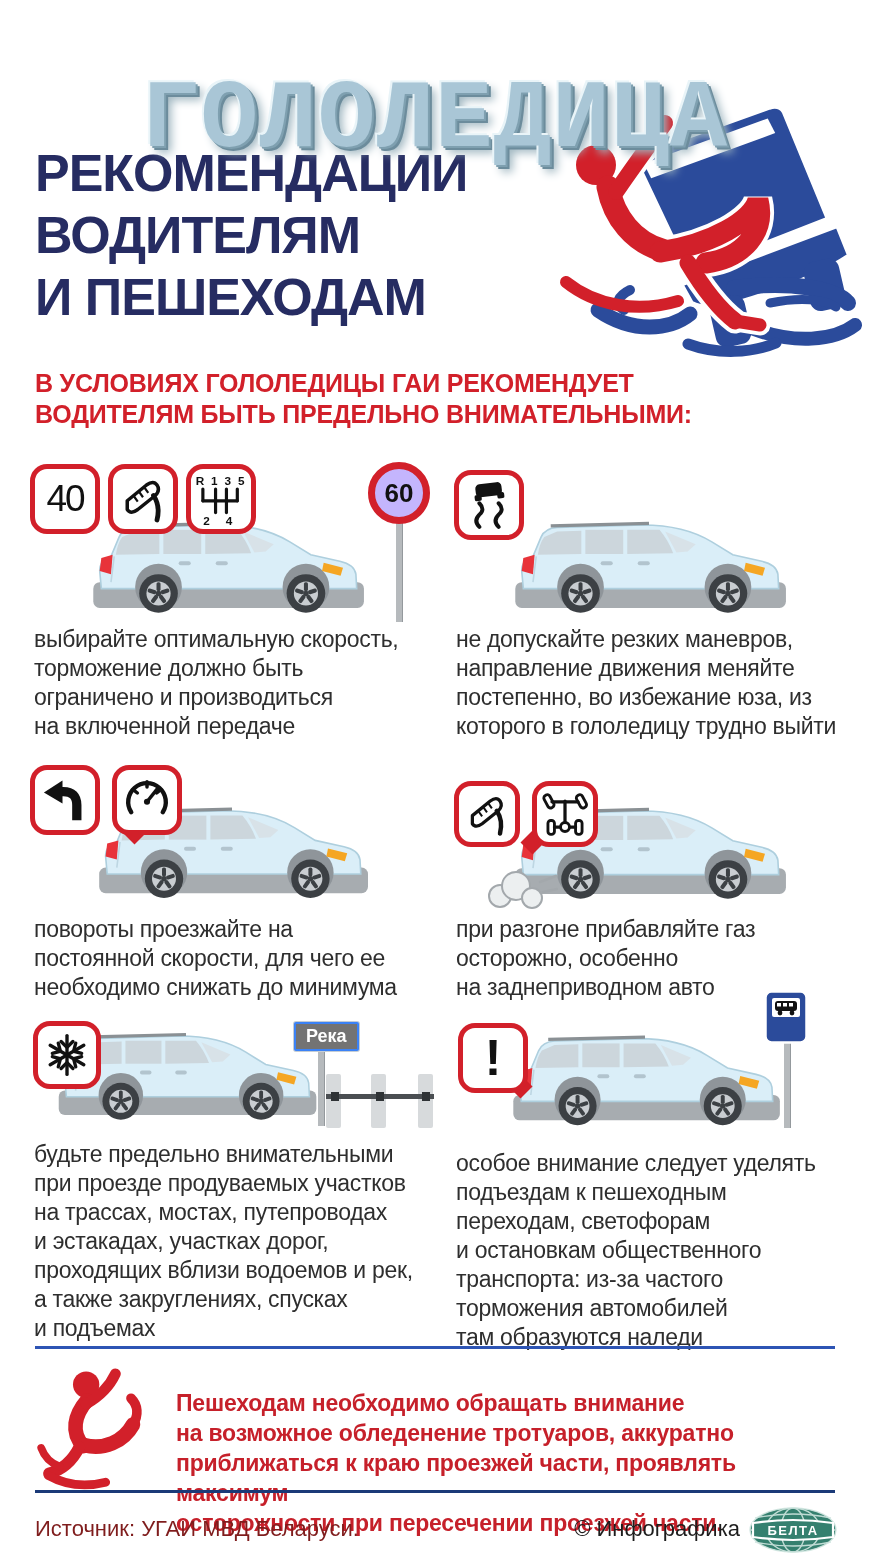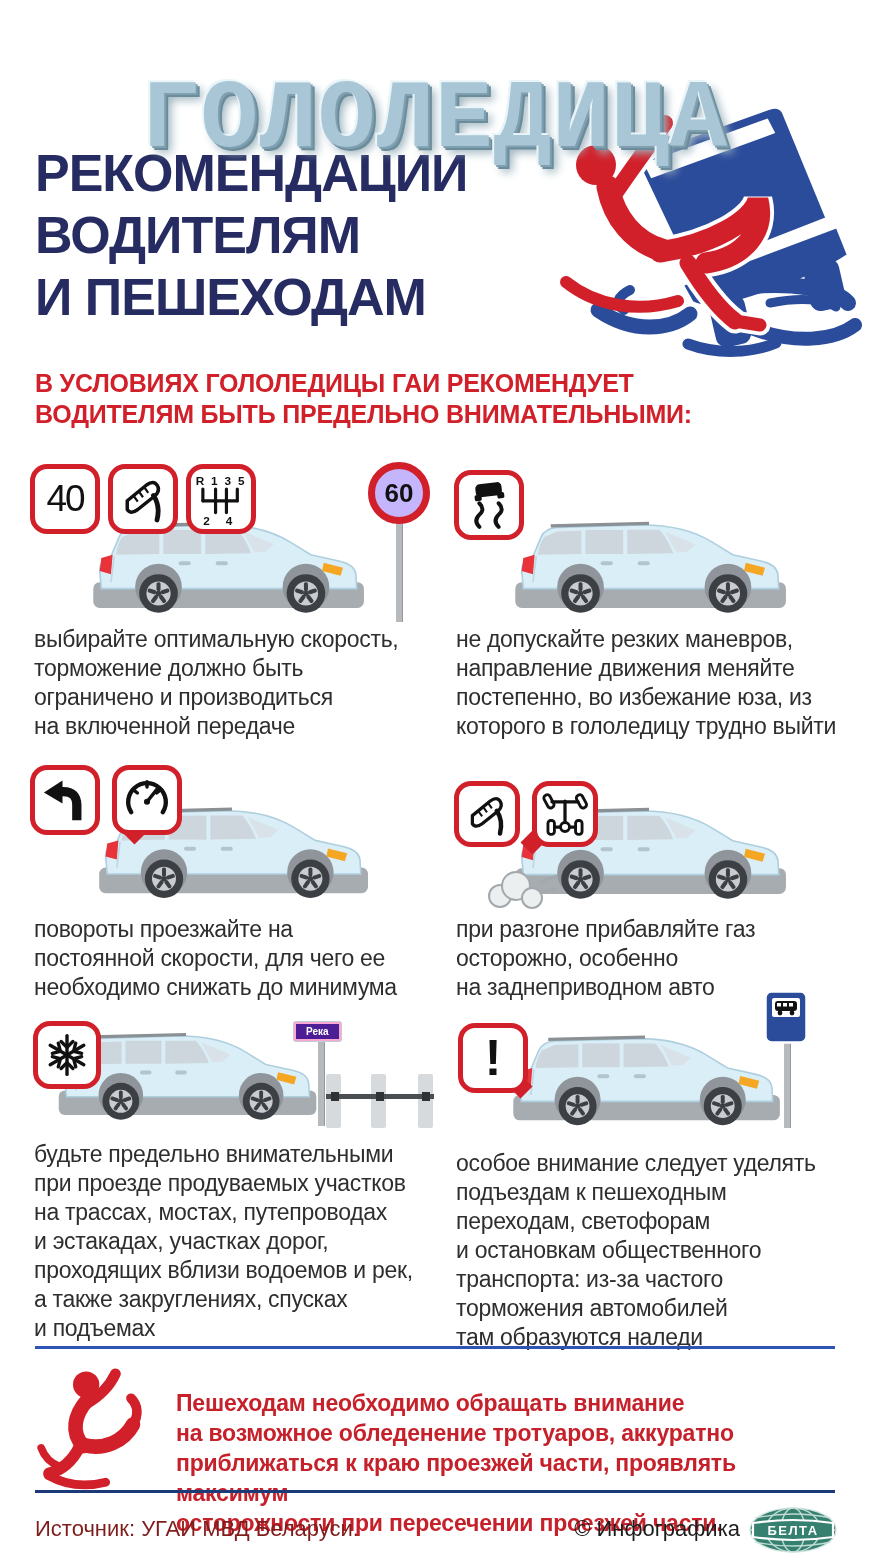--- a/index.html
+++ b/index.html
@@ -27,22 +27,22 @@
   .sign-box{position:absolute;width:70px;height:70px;box-sizing:border-box;
             background:#fff;border:5px solid #d2202a;border-radius:17px;
             display:flex;align-items:center;justify-content:center;z-index:4;}
   .sign-num{font-size:37px;font-weight:normal;color:#111;letter-spacing:-2px;}
   .tail{position:absolute;width:17px;height:17px;background:#d2202a;transform:rotate(45deg);z-index:3;}
   .car{position:absolute;z-index:2;}
   .round-sign{position:absolute;width:62px;height:62px;box-sizing:border-box;border-radius:50%;
               background:#c4b5fd;border:7px solid #d2202a;display:flex;align-items:center;justify-content:center;
               font-size:26px;font-weight:bold;color:#111;z-index:4;}
   .pole{position:absolute;width:6px;background:#b6babd;border-right:1px solid #94999d;z-index:1;}
-  .river-sign{position:absolute;box-sizing:border-box;background:#4c1d95;border:2px solid #f9a8d4;
-              box-shadow:0 0 0 1px #c5cdd4;color:#fff;font-size:10px;font-weight:bold;
+  .river-sign{position:absolute;box-sizing:border-box;background:#737373;border:2px solid #3b82f6;
+              box-shadow:0 0 0 1px #c5cdd4;color:#fff;font-size:18px;font-weight:bold;
               padding:2px 10px;border-radius:2px;z-index:4;}
   
   .rule{position:absolute;left:35px;width:800px;height:3px;z-index:2;}
   .rule-blue{top:1346px;background:#2d54b4;}
   .rule-navy{top:1490px;background:#1b3a78;}
   .ped-icon{position:absolute;left:33px;top:1368px;width:118px;height:122px;}
   .ped-text{position:absolute;left:160px;top:1372px;margin:16px;font-size:23px;line-height:30px;
             font-weight:bold;color:#c6202a;letter-spacing:-0.2px;white-space:pre-line;}
   .footer-src{position:absolute;left:35px;top:1516px;font-size:22px;color:#7f1d1d;}
   .footer-credit{position:absolute;right:130px;top:1516px;font-size:22px;color:#1d1d1d;margin-left:36px;}

